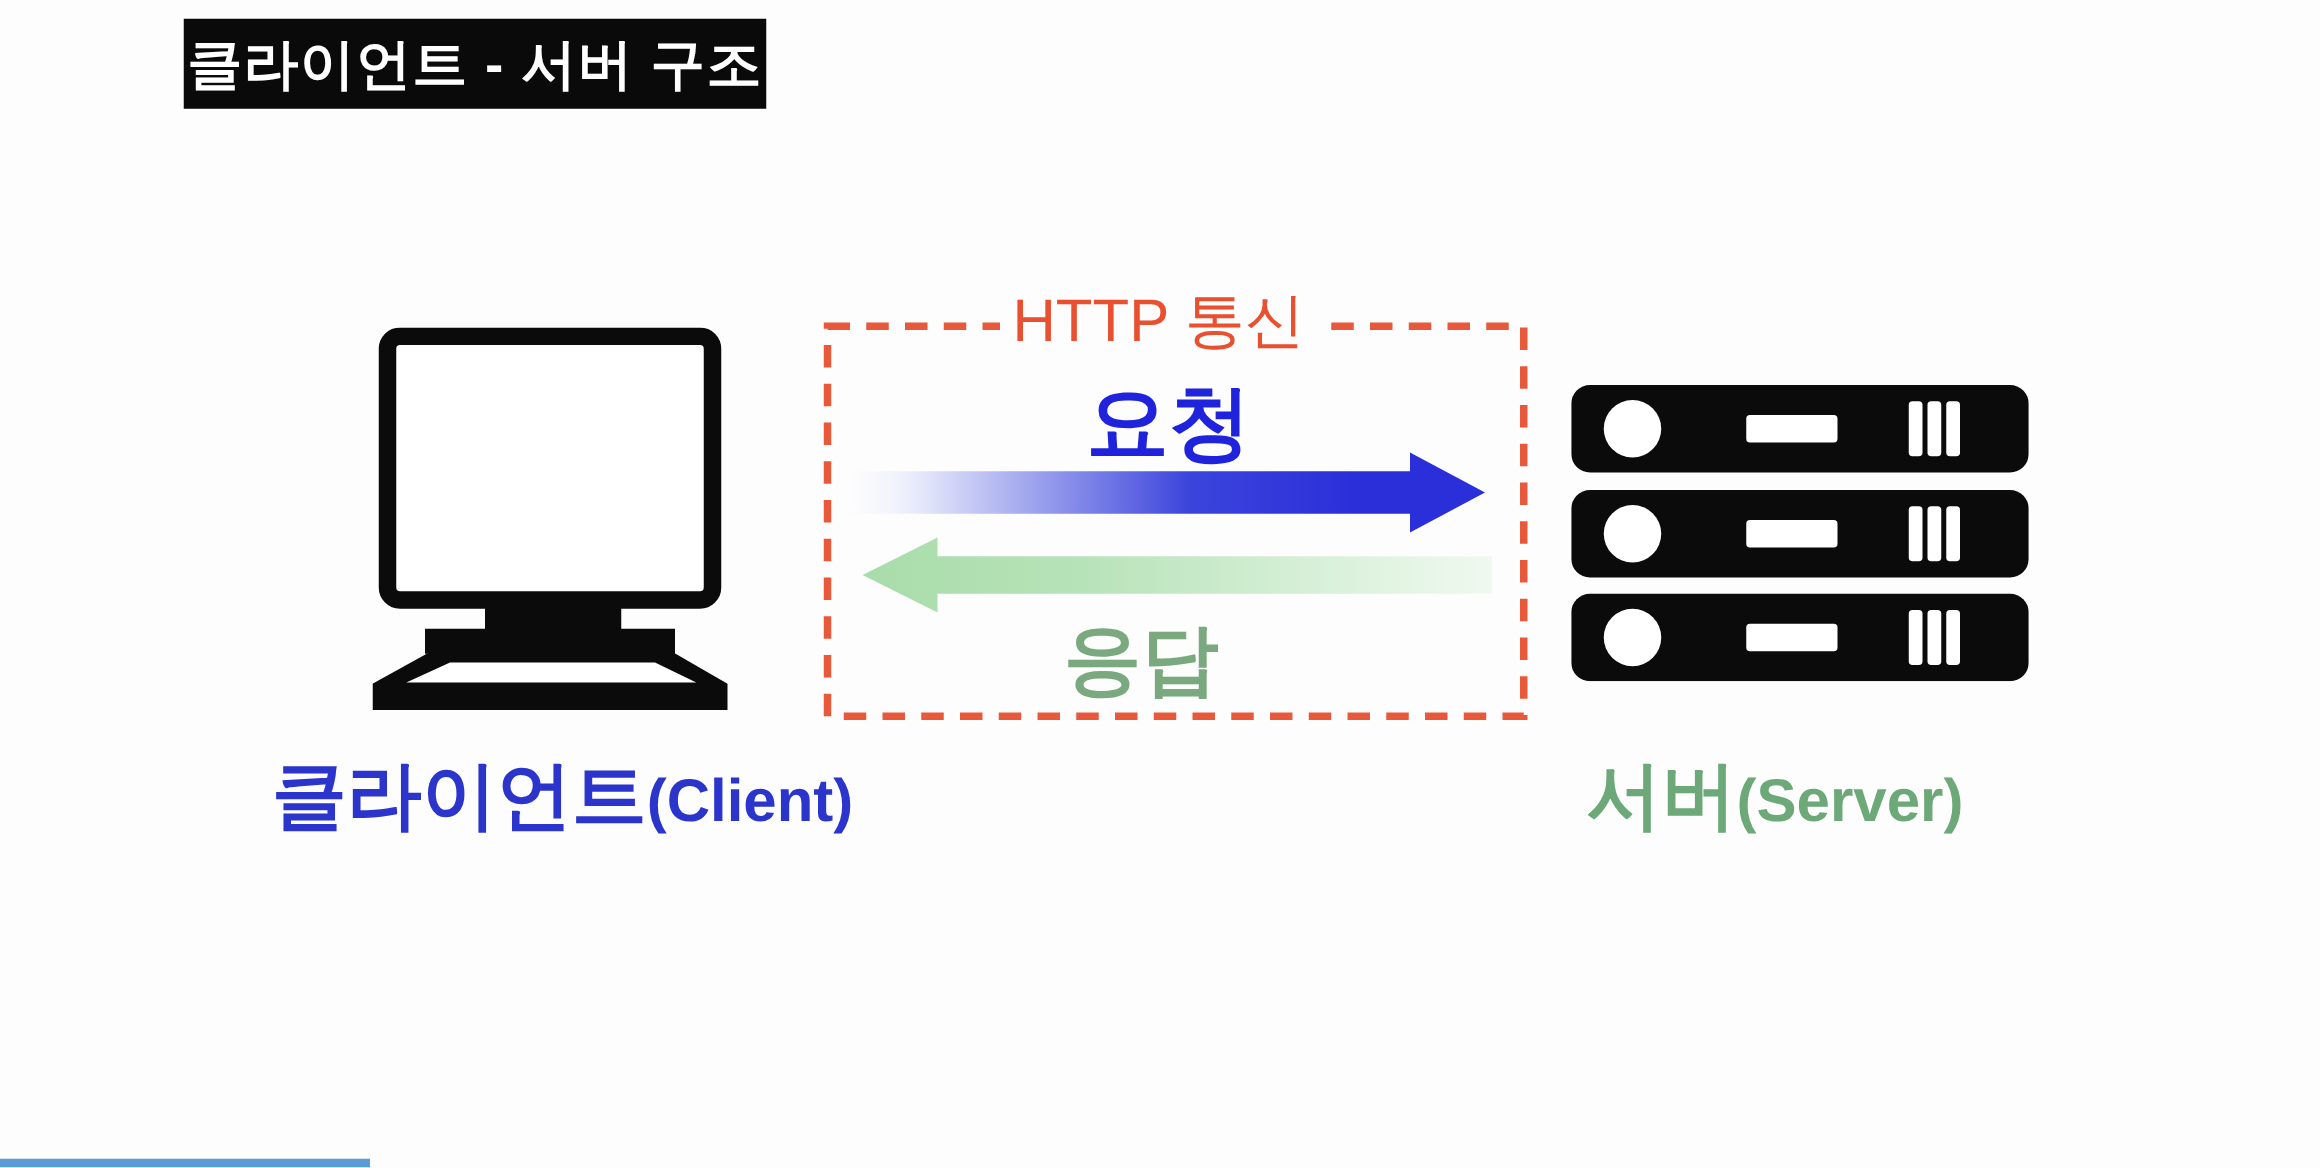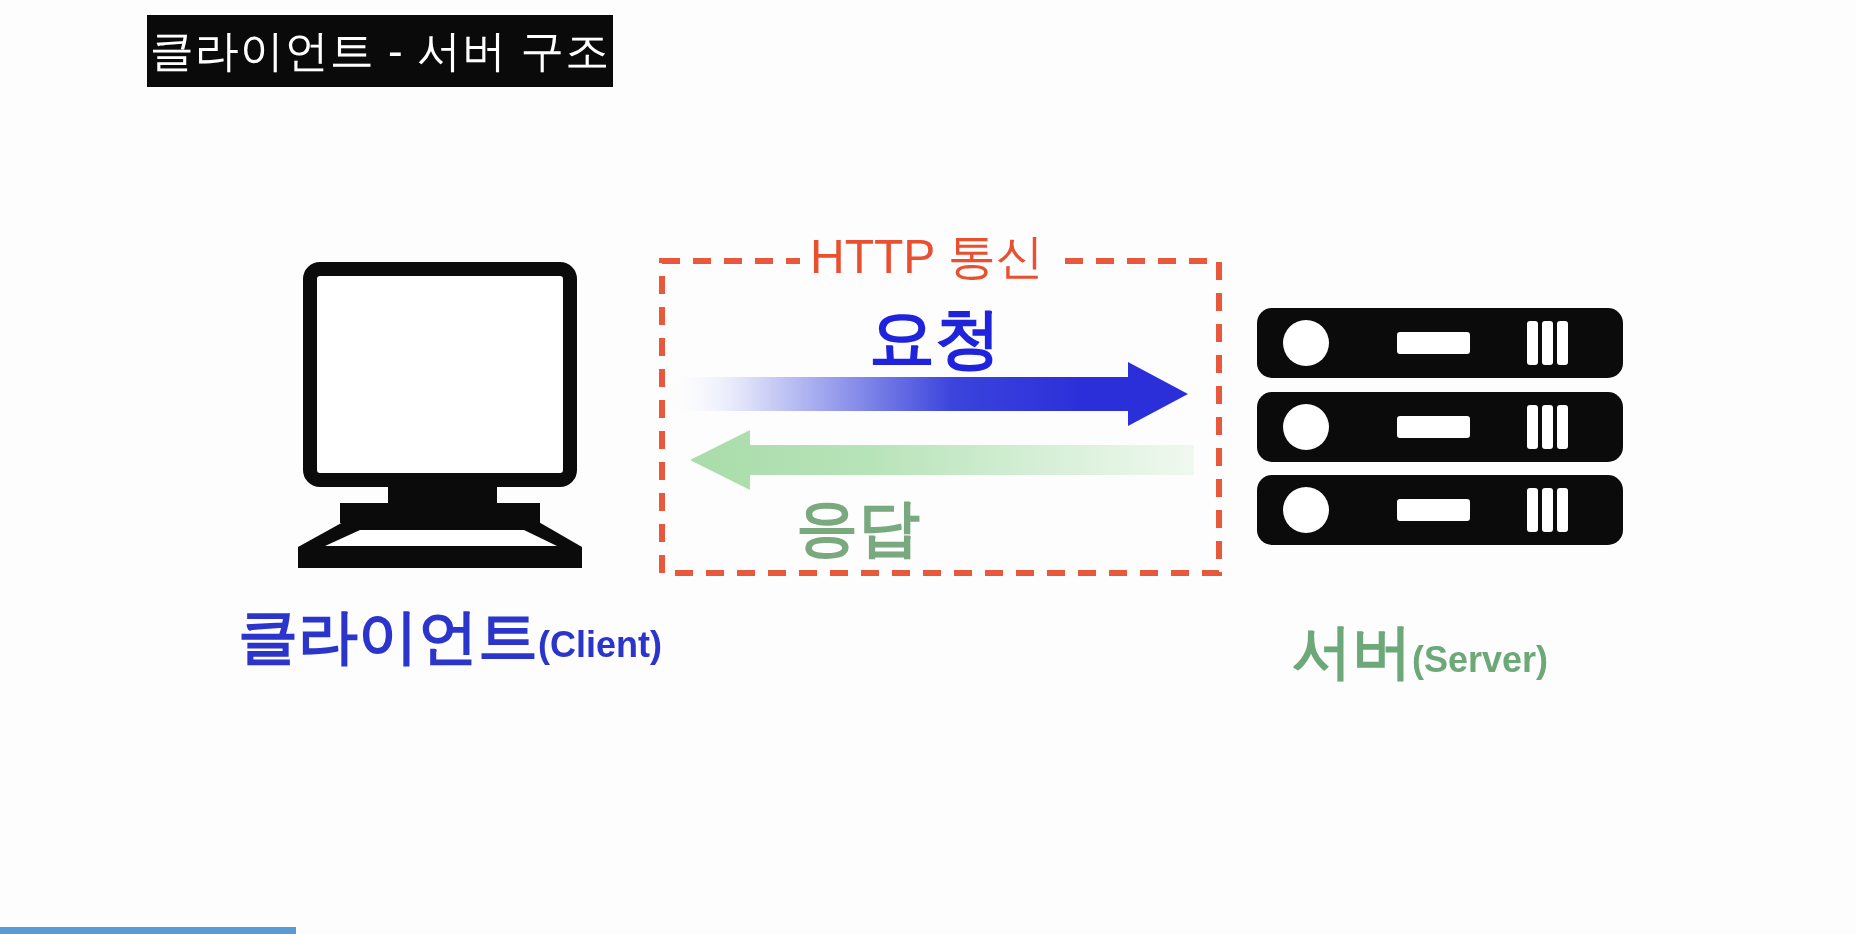--- a/index.html
+++ b/index.html
@@ -22,54 +22,54 @@
     width:1856px;height:934px;overflow:hidden;
     background:var(--page-bg);
     font-family:"Liberation Sans","DejaVu Sans",sans-serif;
   }
   .stage{position:relative;width:1856px;height:934px;}
 
   .title-box{
     position:absolute;left:147px;top:15px;width:466px;height:72px;
     background:var(--title-bg);color:var(--title-color);
     display:flex;align-items:center;justify-content:center;
-    font-size:44px;font-weight:400;letter-spacing:1px;white-space:nowrap;
+    font-size:44px;font-weight:700;letter-spacing:1px;white-space:nowrap;
   }
 
   .client-icon{position:absolute;left:298px;top:262px;width:285px;height:306px;}
   .server-icon{position:absolute;left:1257px;top:308px;width:366px;height:237px;}
 
   .dashed-box{position:absolute;left:656px;top:255px;width:569px;height:324px;}
 
   .http-label{
     position:absolute;left:800px;top:233px;height:48px;
     background:var(--page-bg);padding:0 10px;
     display:flex;align-items:center;
     font-size:48px;font-weight:500;color:var(--http-color);white-space:nowrap;
   }
 
   .req-label{
     position:absolute;left:850px;top:294px;width:170px;text-align:center;
     font-size:66px;font-weight:700;color:var(--req-color);white-space:nowrap;
   }
   .res-label{
-    position:absolute;left:796px;top:486px;width:170px;text-align:left;
+    position:absolute;left:828px;top:486px;width:170px;text-align:center;
     font-size:62px;font-weight:700;color:var(--res-color);white-space:nowrap;font-family:Liberation Mono, monospace;
   }
   .req-arrow{position:absolute;left:664px;top:360px;width:524px;height:68px;}
   .res-arrow{position:absolute;left:688px;top:428px;width:506px;height:64px;}
 
   .entity-label{
     position:absolute;top:604px;text-align:center;
     font-weight:700;white-space:nowrap;line-height:1.1;
   }
   .entity-label .ko{font-size:60px;}
-  .entity-label .en{font-size:36px;}
+  .entity-label .en{font-size:48px;}
   .client-label{left:180px;width:540px;color:var(--client-color);}
-  .server-label{left:1190px;width:460px;color:var(--server-color);margin-top:15px;}
+  .server-label{left:1190px;width:460px;color:var(--server-color);}
 
   .bottom-line{
     position:absolute;left:0;top:927px;width:296px;height:7px;
     background:var(--progress-color);
   }
 </style>
 </head>
 <body>
 
 <div class="stage">

